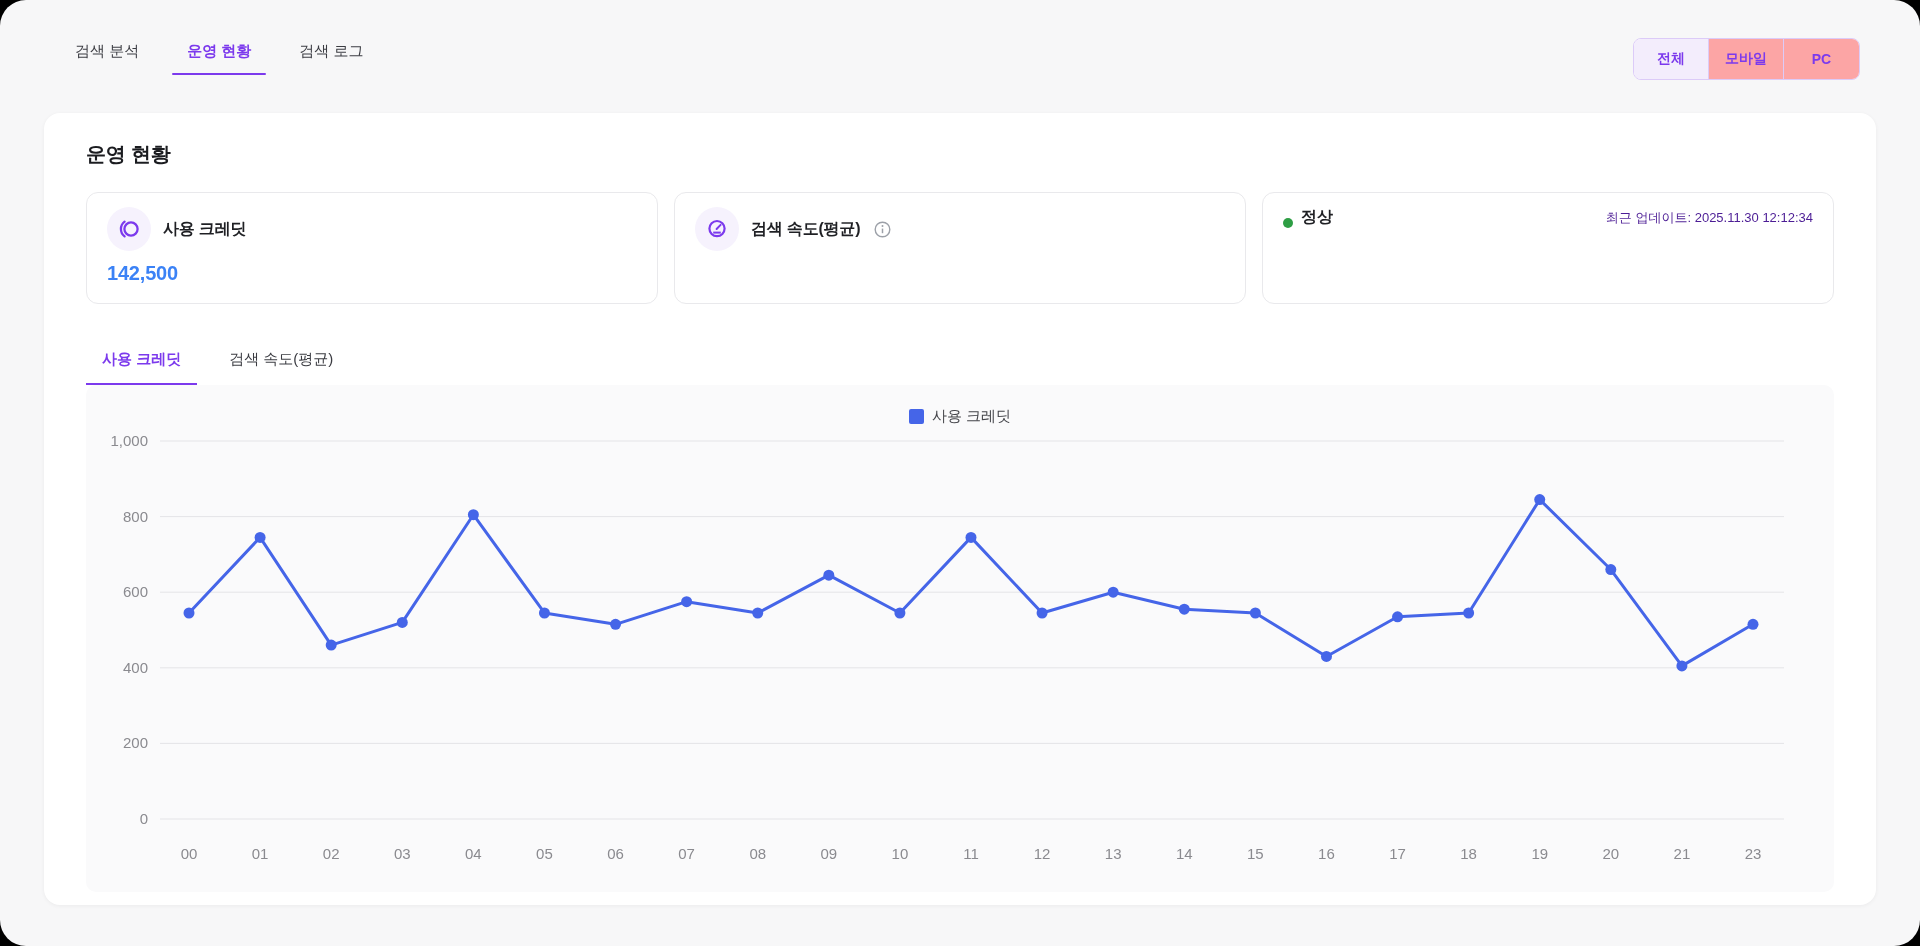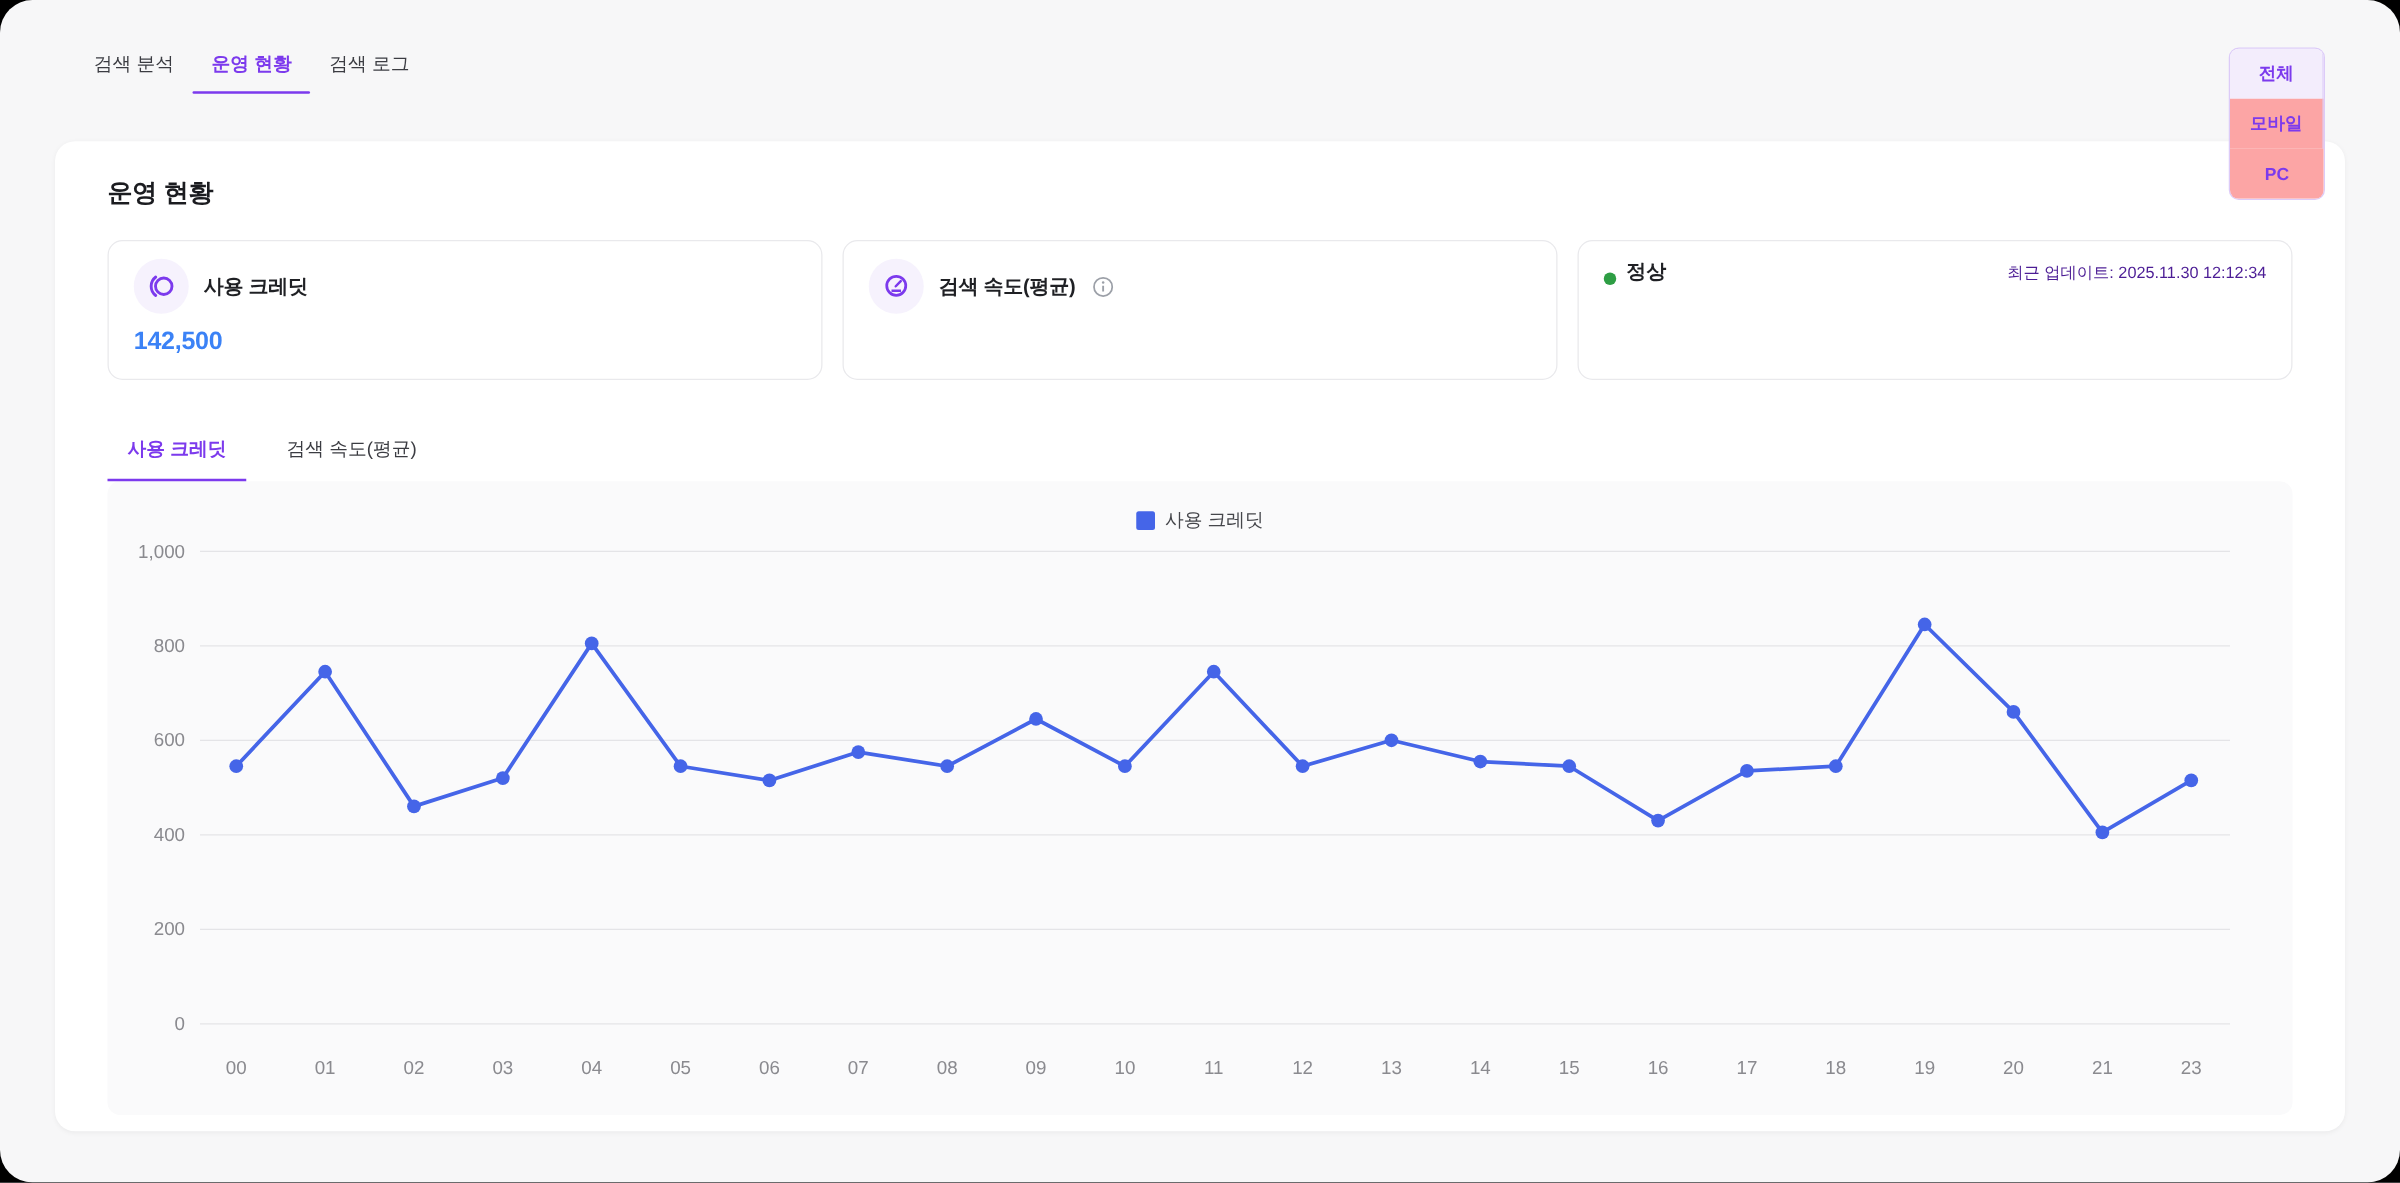--- a/index.html
+++ b/index.html
@@ -1,26 +1,26 @@
 <!DOCTYPE html>
 <html><head>
 <meta charset="utf-8">
 <style>
   * { margin:0; padding:0; box-sizing:border-box; }
   html,body { width:1920px; height:946px; background:#000; font-family:"Liberation Sans", sans-serif; }
   .page { position:relative; width:1920px; height:946px; background:#F7F7F8; border-radius:26px; overflow:hidden; }
 
   
   .topbar { display:flex; align-items:flex-start; justify-content:space-between; padding:36px 60px 0 60px; height:113px; }
-  .nav-tabs { display:flex; }
+  .nav-tabs { display:flex; gap:18px; }
   .nav-tab { position:relative; padding:6px 15px 22px 15px; font-size:15px; color:#3B3C42; cursor:pointer; font-weight:500; }
   .nav-tab.active { color:var(--accent); font-weight:700; }
   .nav-tab.active::after { content:""; position:absolute; left:0; right:0; bottom:8px; height:2px; background:var(--accent); border-radius:1px; }
 
-  .segmented { display:flex; border:1px solid #DCCBF8; border-radius:8px; overflow:hidden; background:#fff; margin-top:2px;flex-direction:column; }
+  .segmented { display:flex; border:1px solid #DCCBF8; border-radius:8px; overflow:hidden; background:#fff; margin-top:2px; }
   .seg-btn { width:75px; height:40px; display:flex; align-items:center; justify-content:center; font-size:14px; font-weight:600; color:var(--accent); background:#fca5a5; border:none; border-right:1px solid #DCCBF8; cursor:pointer; font-family:inherit; }
   .seg-btn:last-child { border-right:none;text-align:center; }
   .seg-btn.active { background:#F3EDFC; }
 
   
   .card { margin:0 44px; background:#fff; border-radius:16px; box-shadow:0 1px 4px rgba(0,0,0,.05); padding:28px 42px 20px 42px; height:792px; }
   .card-title { font-size:20px; font-weight:700; color:#1B1C20; letter-spacing:-0.2px; }
 
   .stats { display:flex; gap:16px; margin-top:24px; }
   .stat-card { flex:1; border:1px solid #E9E9EC; border-radius:12px; padding:14px 20px 18px 20px; height:112px; background:#fff; display:flex; flex-direction:column; justify-content:space-between; }

